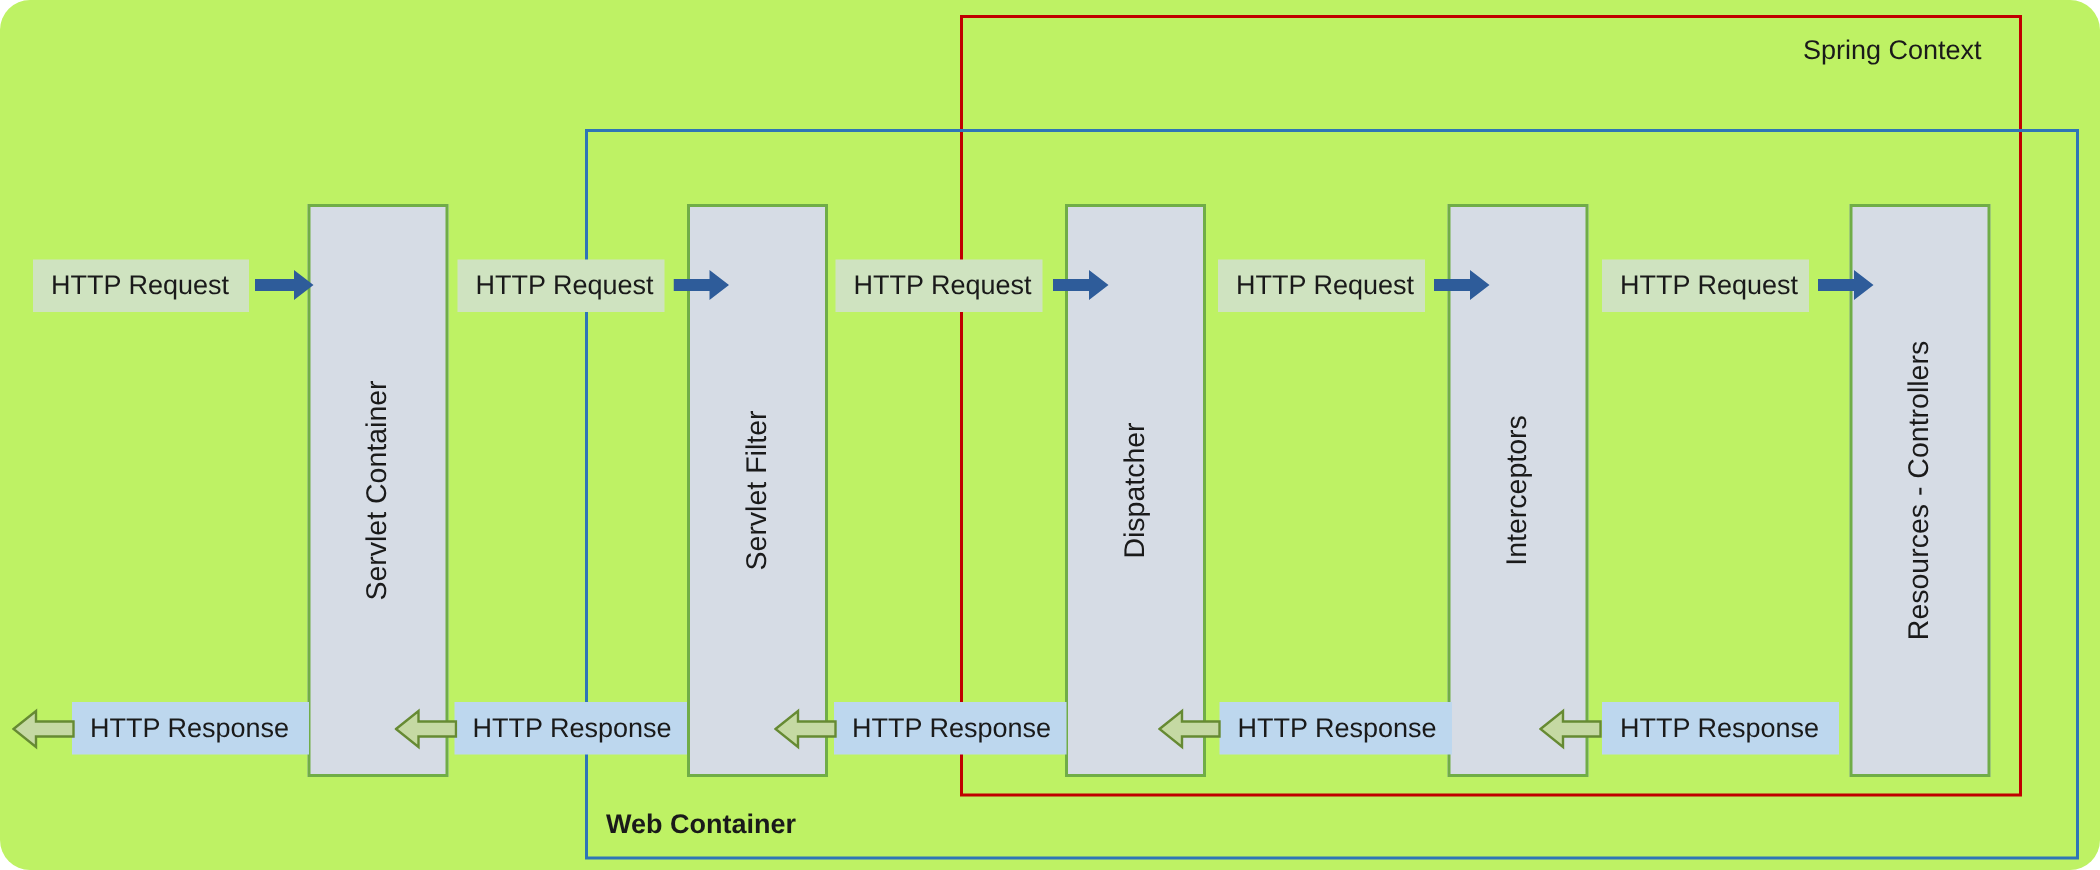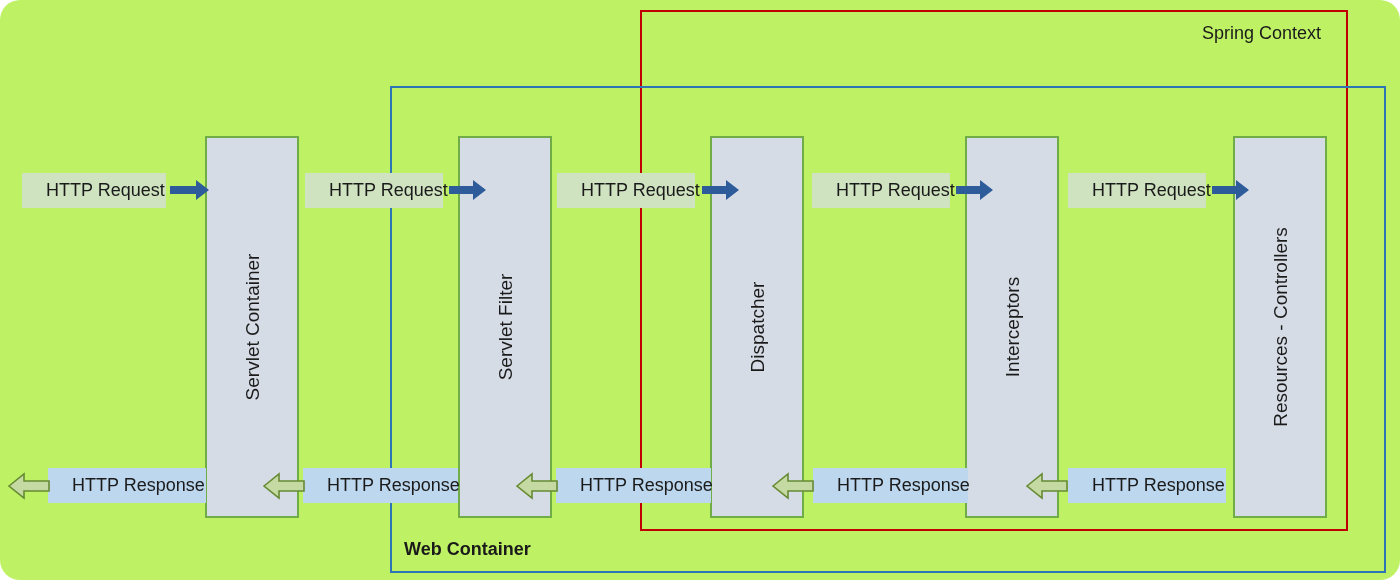--- a/index.html
+++ b/index.html
@@ -60,21 +60,21 @@
   }
 
   
   .flow-label {
     position: absolute;
     box-sizing: border-box;
     height: 35px;
     line-height: 35px;
     font-size: 18px;
     color: #1a1a1a;
-    padding-left: 24px;
+    padding-left: 12px;
     white-space: nowrap;
   }
   .flow-label.request {
     background: #cfe3c0;
   }
   .flow-label.response {
     background: #bdd7ee;
   }
 
   

